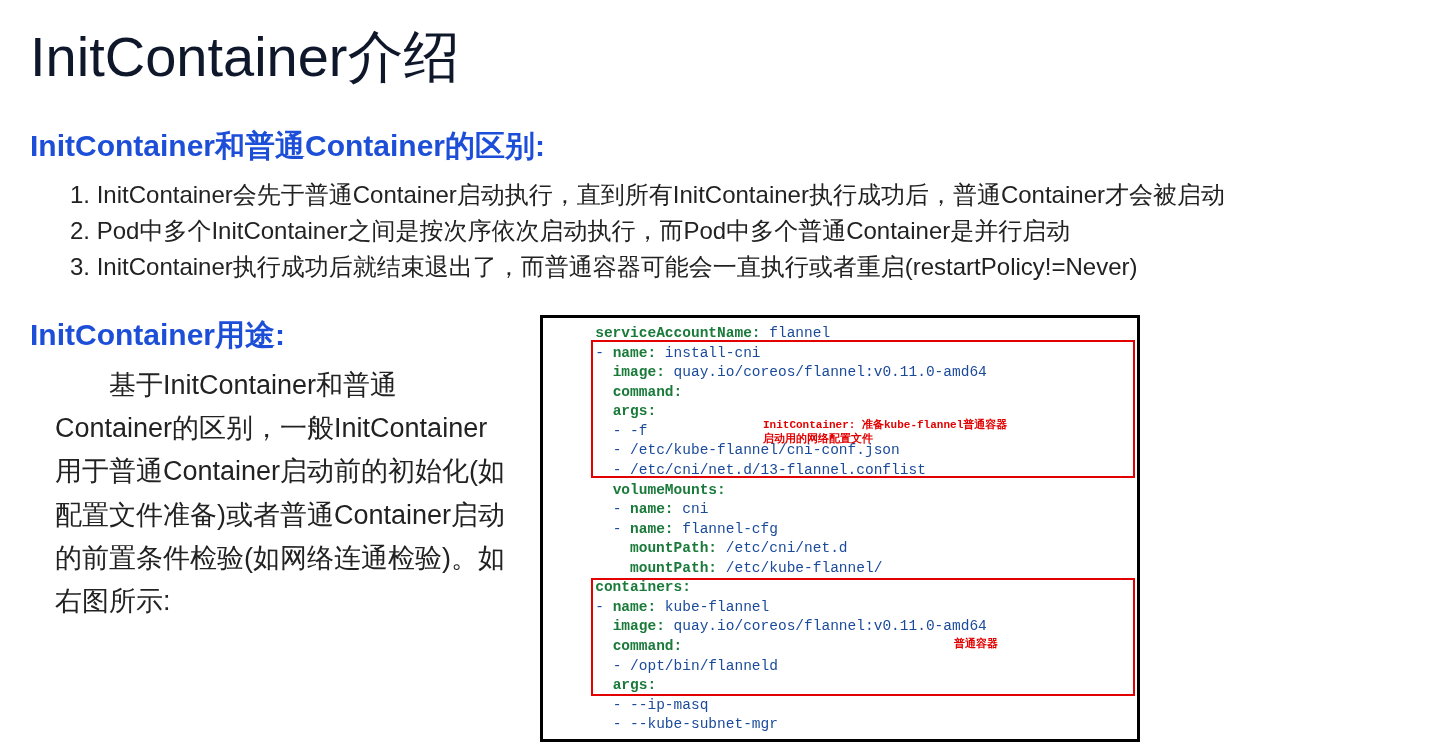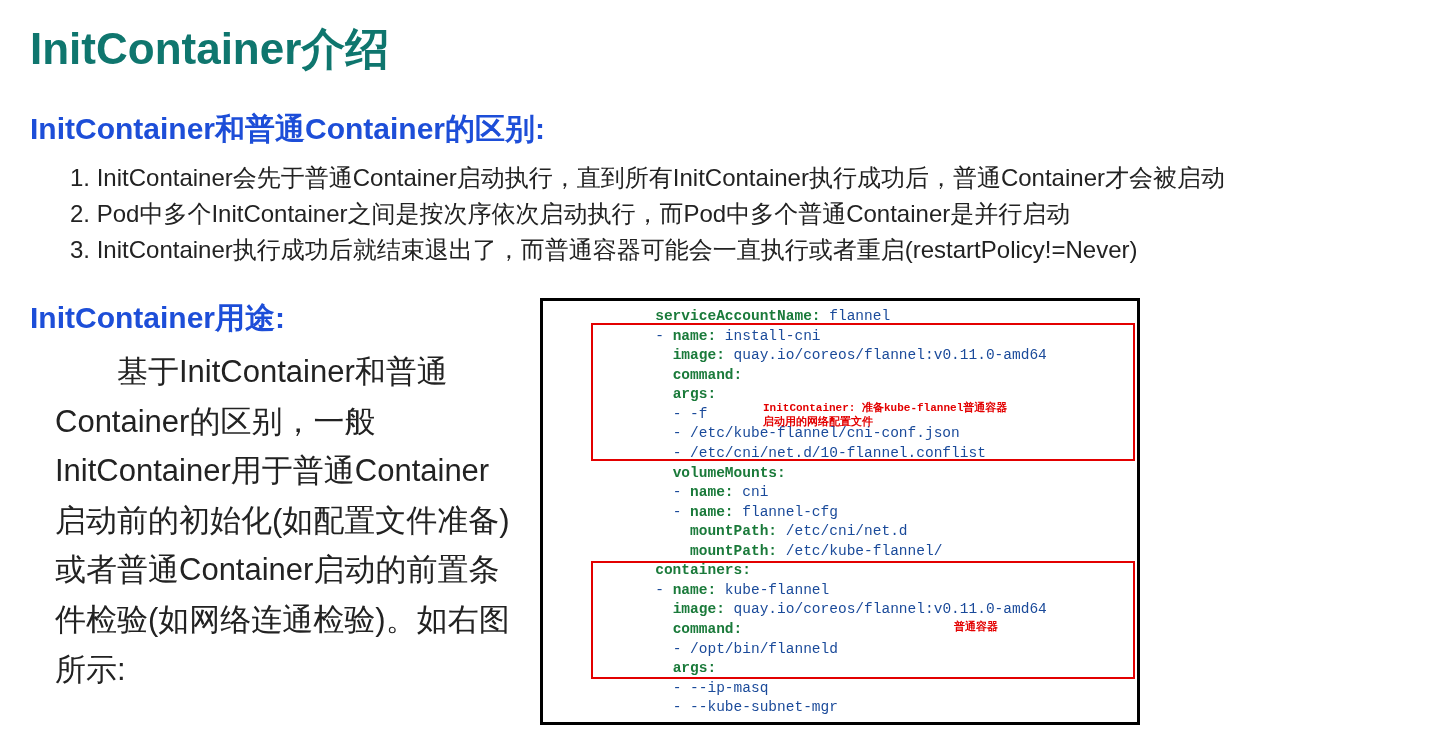--- a/index.html
+++ b/index.html
@@ -4,23 +4,23 @@
   <style>
     * { box-sizing: border-box; margin: 0; padding: 0; }
     body {
       font-family: "Microsoft YaHei", "PingFang SC", Arial, sans-serif;
       background: #fff;
       width: 1454px;
       height: 744px;
       padding: 20px 30px;
     }
     .title {
-      font-size: 44px;
-      font-weight: 700;
-      color: #0f766e;
+      font-size: 56px;
+      font-weight: 400;
+      color: #0f172a;
       margin-bottom: 30px;
     }
     .section-heading {
       font-size: 30px;
       color: #1d4ed8;
       margin-bottom: 10px;
     }
     .list {
       padding-left: 40px;
       margin-bottom: 30px;
@@ -32,21 +32,21 @@
     }
     .bottom-wrap {
       display: flex;
       gap: 30px;
     }
     .left-col {
       width: 480px;
       flex-shrink: 0;
     }
     .desc-text {
-      font-size: 31px;
+      font-size: 27px;
       color: #222;
       line-height: 1.6;
       padding-left: 25px;
       text-indent: 2em;
       margin-top: -2px;
     }
     .right-col {
       flex: 1;
     }
     .code-box {
@@ -54,21 +54,20 @@
       background: #fff;
       padding: 6px 0 4px 0;
       font-family: "Courier New", Consolas, monospace;
       font-size: 14.5px;
       line-height: 1.35;
       width: 600px;
       position: relative;
     }
     .code-line {
       white-space: pre;
-      padding-left: 60px;
     }
     .tkey { color: #1a7a3a; font-weight: bold; }
     .tval { color: #1a4a9a; }
     .tdash { color: #1a4a9a; }
     .red-box-1 {
       position: absolute;
       border: 2px solid #e30000;
       left: 48px;
       top: 22px;
       width: 544px;
@@ -121,21 +120,21 @@
         <span>InitContainer: 准备kube-flannel普通容器</span><br><span>启动用的网络配置文件</span>
       </div>
       <div class="red-annot annot2">普通容器</div>
     <div class="code-line">      <span class="tkey">serviceAccountName:</span><span class="tval"> flannel</span></div>
         <div class="code-line">      <span class="tdash">- </span><span class="tkey">name:</span><span class="tval"> install-cni</span></div>
         <div class="code-line">        <span class="tkey">image:</span><span class="tval"> quay.io/coreos/flannel:v0.11.0-amd64</span></div>
         <div class="code-line">        <span class="tkey">command:</span></div>
         <div class="code-line">        <span class="tkey">args:</span></div>
         <div class="code-line">        <span class="tdash">- </span><span class="tval">-f</span></div>
         <div class="code-line">        <span class="tdash">- </span><span class="tval">/etc/kube-flannel/cni-conf.json</span></div>
-        <div class="code-line">        <span class="tdash">- </span><span class="tval">/etc/cni/net.d/10-flannel.conflist</span></div>
+        <div class="code-line">        <span class="tdash">- </span><span class="tval">/etc/cni/net.d/13-flannel.conflist</span></div>
         <div class="code-line">        <span class="tkey">volumeMounts:</span></div>
         <div class="code-line">        <span class="tdash">- </span><span class="tkey">name:</span><span class="tval"> cni</span></div>
         <div class="code-line">        <span class="tdash">- </span><span class="tkey">name:</span><span class="tval"> flannel-cfg</span></div>
         <div class="code-line">          <span class="tkey">mountPath:</span><span class="tval"> /etc/cni/net.d</span></div>
         <div class="code-line">          <span class="tkey">mountPath:</span><span class="tval"> /etc/kube-flannel/</span></div>
         <div class="code-line">      <span class="tkey">containers:</span></div>
         <div class="code-line">      <span class="tdash">- </span><span class="tkey">name:</span><span class="tval"> kube-flannel</span></div>
         <div class="code-line">        <span class="tkey">image:</span><span class="tval"> quay.io/coreos/flannel:v0.11.0-amd64</span></div>
         <div class="code-line">        <span class="tkey">command:</span></div>
         <div class="code-line">        <span class="tdash">- </span><span class="tval">/opt/bin/flanneld</span></div>

